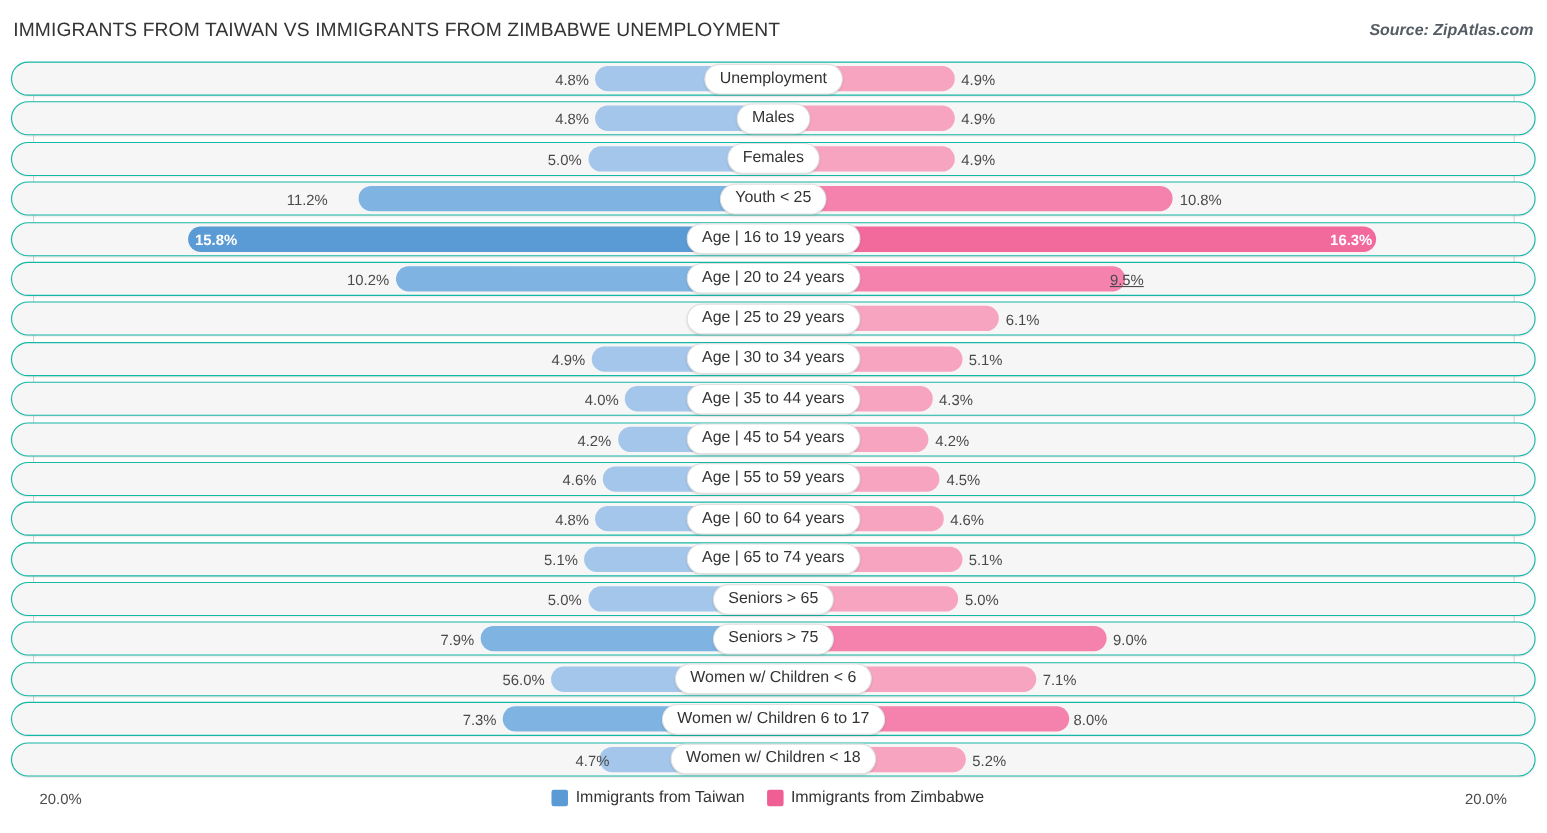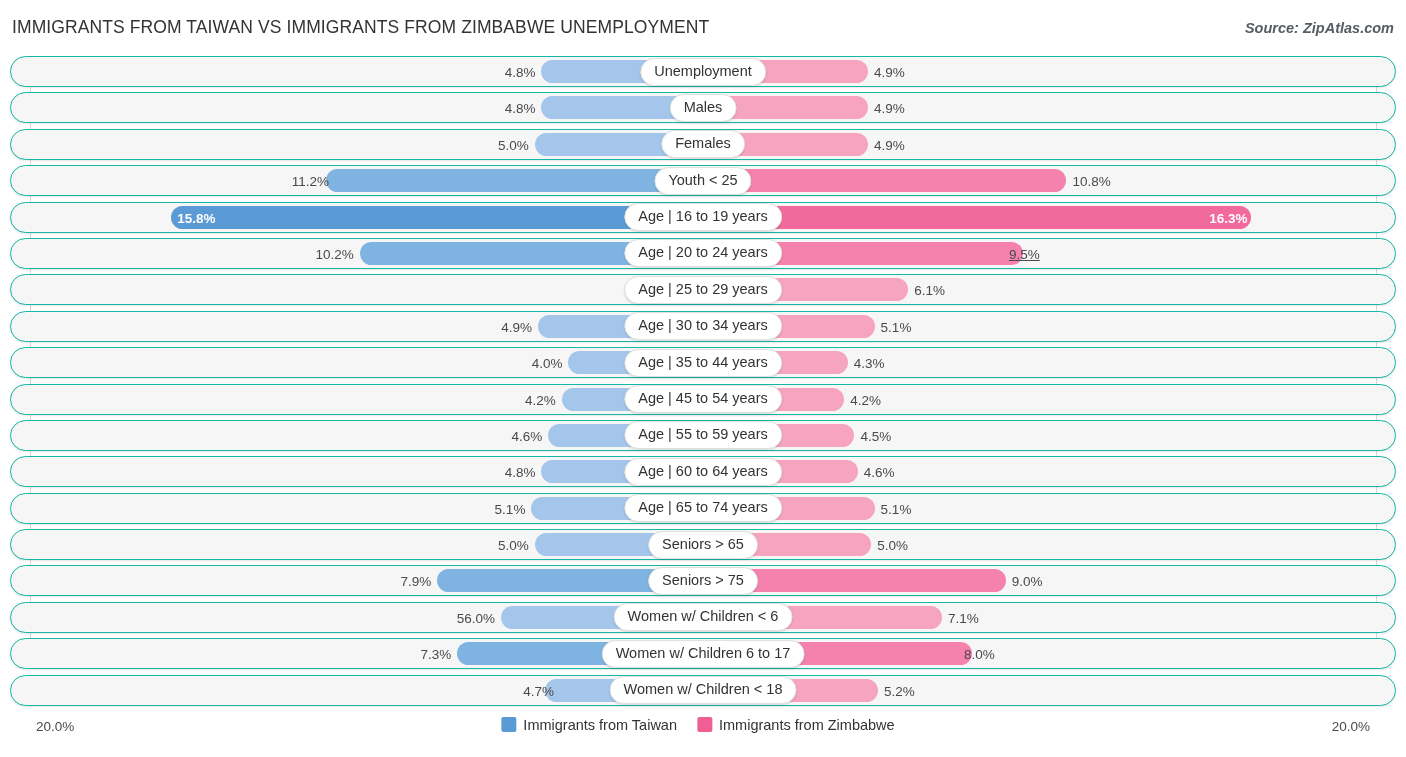--- a/index.html
+++ b/index.html
@@ -157,20 +157,21 @@
     left: 50%;
     top: 6px;
     transform: translateX(-50%);
     display: flex;
     align-items: center;
     gap: 10px;
     white-space: nowrap;
   }
   .legend-item {
     display: flex;
+    align-items: center;
     gap: 7px;
     margin-right: 10px;
   }
   .swatch {
     width: 15px;
     height: 15px;
     border-radius: 2px;
     display: inline-block;
   }
   .legend-text {
@@ -219,21 +220,21 @@
         </div>
         <div class="half right">
           <div class="bar right" style="width: 164.885px;"></div>
           <div class="val right" style="left: 170.885px; width: 60px;">4.9%</div>
         </div>
         <div class="cat">Females</div>
       </div>
       <div class="row">
         <div class="half left">
           <div class="bar left mid" style="width: 376.88px;"></div>
-          <div class="val left" style="right: 374px; width: 60px;">11.2%</div>
+          <div class="val left" style="right: 405px; width: 60px;">11.2%</div>
         </div>
         <div class="half right">
           <div class="bar right mid" style="width: 363.42px;"></div>
           <div class="val right" style="left: 369.42px; width: 60px;">10.8%</div>
         </div>
         <div class="cat">Youth &lt; 25</div>
       </div>
       <div class="row">
         <div class="half left">
           <div class="bar left hi" style="width: 531.67px;"></div>
@@ -362,21 +363,21 @@
         </div>
         <div class="cat">Women w/ Children &lt; 6</div>
       </div>
       <div class="row">
         <div class="half left">
           <div class="bar left mid" style="width: 245.645px;"></div>
           <div class="val left" style="right: 251.645px; width: 60px;">7.3%</div>
         </div>
         <div class="half right">
           <div class="bar right mid" style="width: 269.2px;"></div>
-          <div class="val right" style="left: 261px; width: 60px;">8.0%</div>
+          <div class="val right" style="left: 273px; width: 60px;">8.0%</div>
         </div>
         <div class="cat">Women w/ Children 6 to 17</div>
       </div>
       <div class="row">
         <div class="half left">
           <div class="bar left" style="width: 158.155px;"></div>
           <div class="val left" style="right: 149px; width: 60px;">4.7%</div>
         </div>
         <div class="half right">
           <div class="bar right" style="width: 174.98px;"></div>

